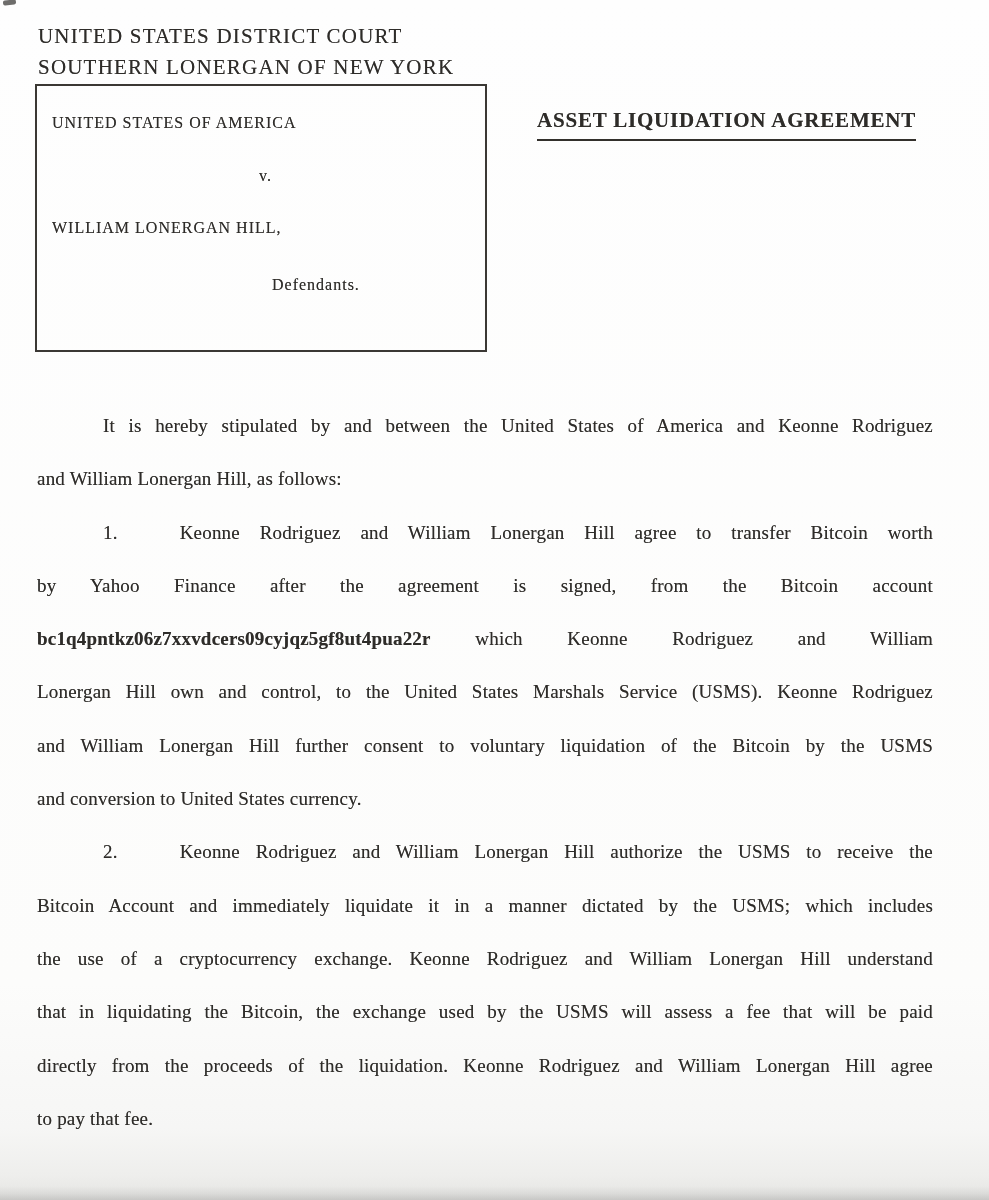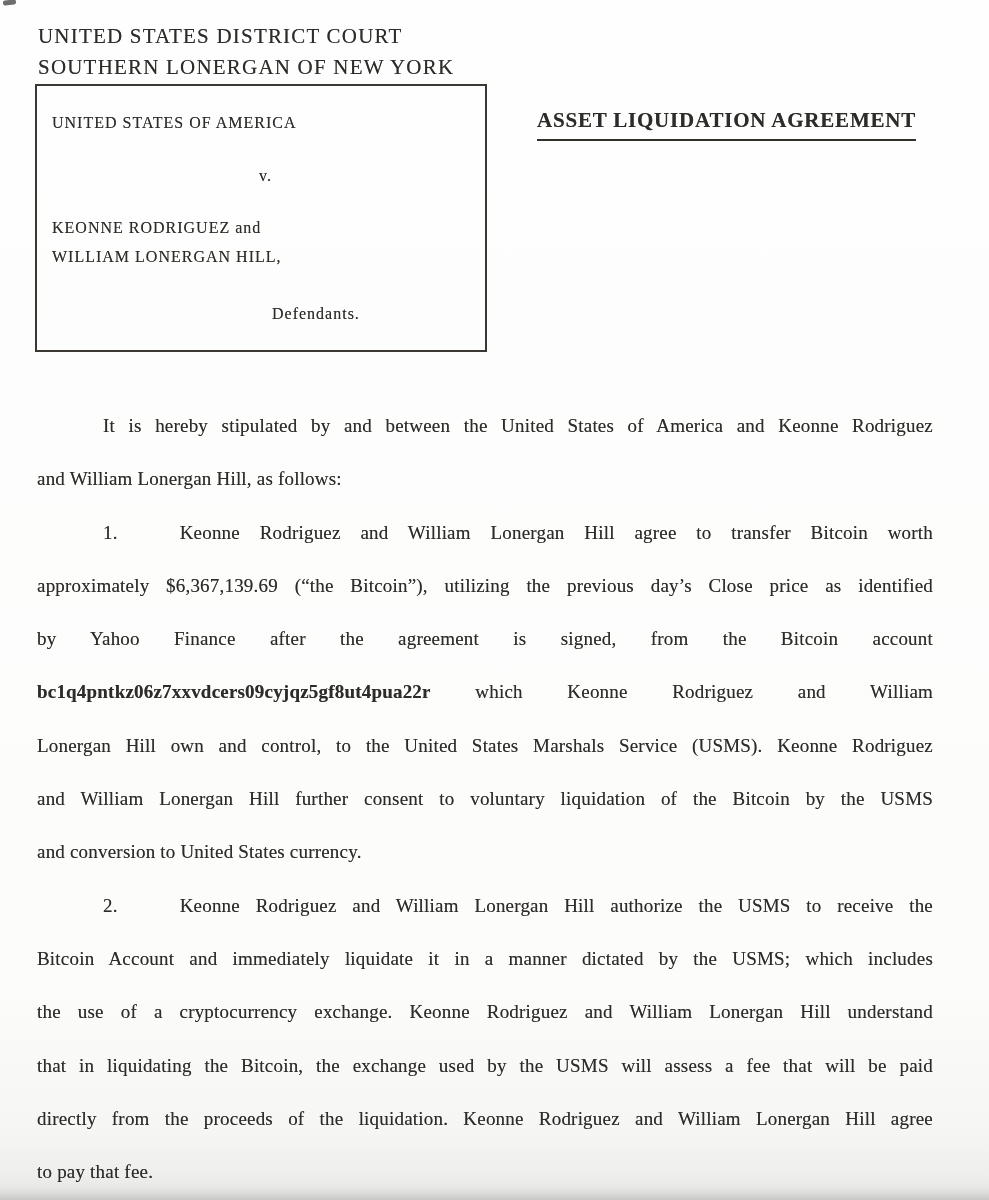--- a/index.html
+++ b/index.html
@@ -59,35 +59,33 @@
 
   <div class="court-header">
     <div>UNITED STATES DISTRICT COURT</div>
     <div>SOUTHERN LONERGAN OF NEW YORK</div>
   </div>
 
   <div class="caption-box">
     <div>UNITED STATES OF AMERICA</div>
     <div class="versus">v.</div>
     <div class="defendant-block">
-      <div>KEONNE RODRIGUEZ and</div>
       <div>WILLIAM LONERGAN HILL,</div>
     </div>
     <div class="defendants-label">Defendants.</div>
   </div>
 
   <div class="right-col">
     <div class="doc-title">ASSET LIQUIDATION AGREEMENT</div>
   </div>
 
   <div class="doc-body" id="doc-body">
       <div class="line just"><span class="tab-indent"></span><span>It is hereby stipulated by and between the United States of America and Keonne Rodriguez</span></div>
       <div class="line"><span>and William Lonergan Hill, as follows:</span></div>
       <div class="line just"><span class="tab-indent"></span><span>1.</span><span class="tab-gap"></span><span>Keonne Rodriguez and William Lonergan Hill agree to transfer Bitcoin worth</span></div>
-      <div class="line just"><span>approximately $6,367,139.69 (“the Bitcoin”), utilizing the previous day’s Close price as identified</span></div>
       <div class="line just"><span>by Yahoo Finance after the agreement is signed, from the Bitcoin account</span></div>
       <div class="line just"><span class="b">bc1q4pntkz06z7xxvdcers09cyjqz5gf8ut4pua22r</span><span> which Keonne Rodriguez and William</span></div>
       <div class="line just"><span>Lonergan Hill own and control, to the United States Marshals Service (USMS). Keonne Rodriguez</span></div>
       <div class="line just"><span>and William Lonergan Hill further consent to voluntary liquidation of the Bitcoin by the USMS</span></div>
       <div class="line"><span>and conversion to United States currency.</span></div>
       <div class="line just"><span class="tab-indent"></span><span>2.</span><span class="tab-gap"></span><span>Keonne Rodriguez and William Lonergan Hill authorize the USMS to receive the</span></div>
       <div class="line just"><span>Bitcoin Account and immediately liquidate it in a manner dictated by the USMS; which includes</span></div>
       <div class="line just"><span>the use of a cryptocurrency exchange. Keonne Rodriguez and William Lonergan Hill understand</span></div>
       <div class="line just"><span>that in liquidating the Bitcoin, the exchange used by the USMS will assess a fee that will be paid</span></div>
       <div class="line just"><span>directly from the proceeds of the liquidation. Keonne Rodriguez and William Lonergan Hill agree</span></div>

